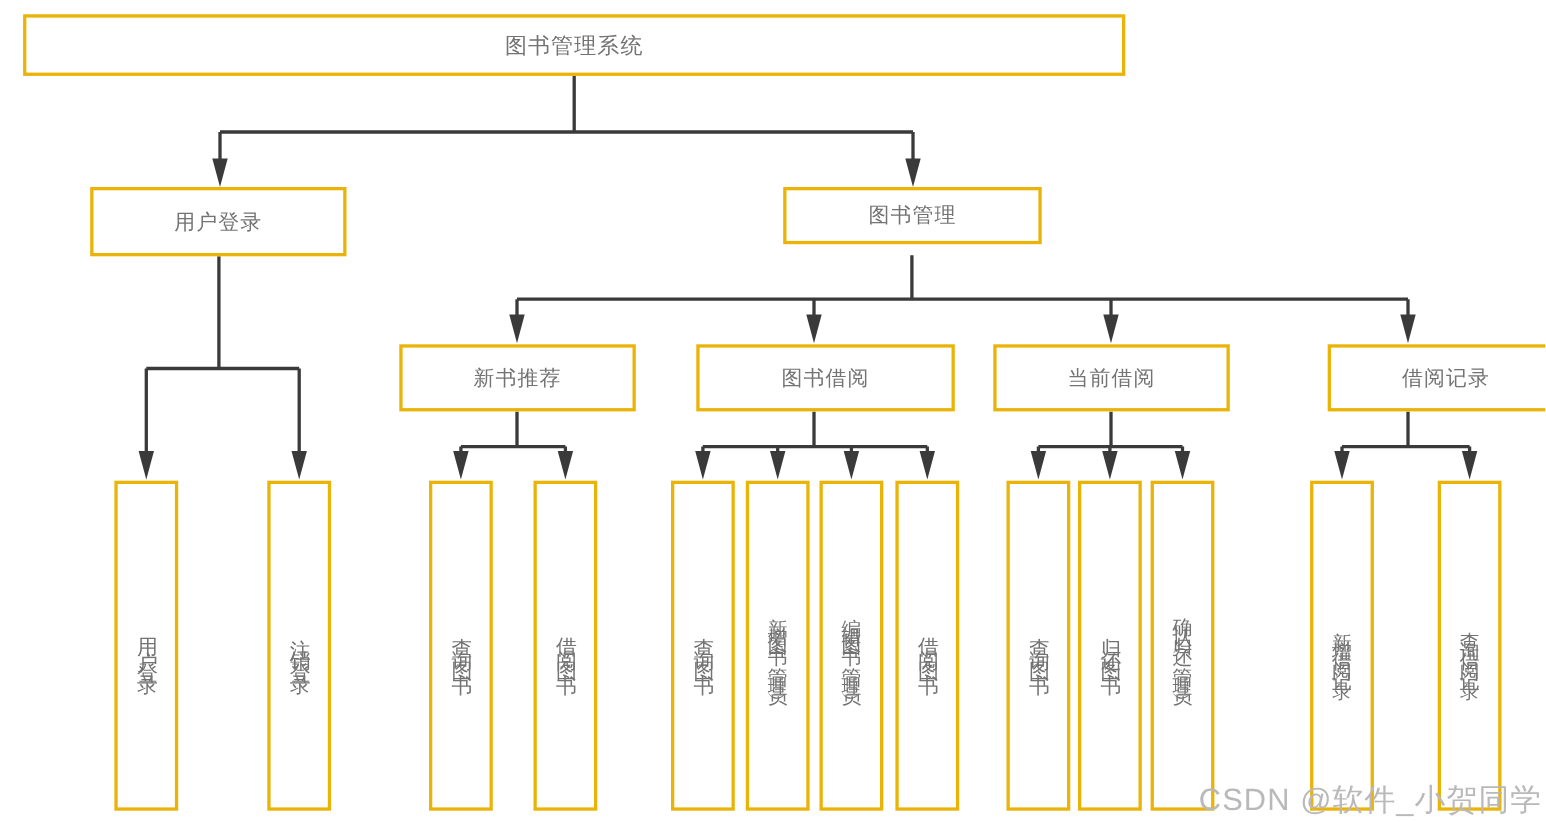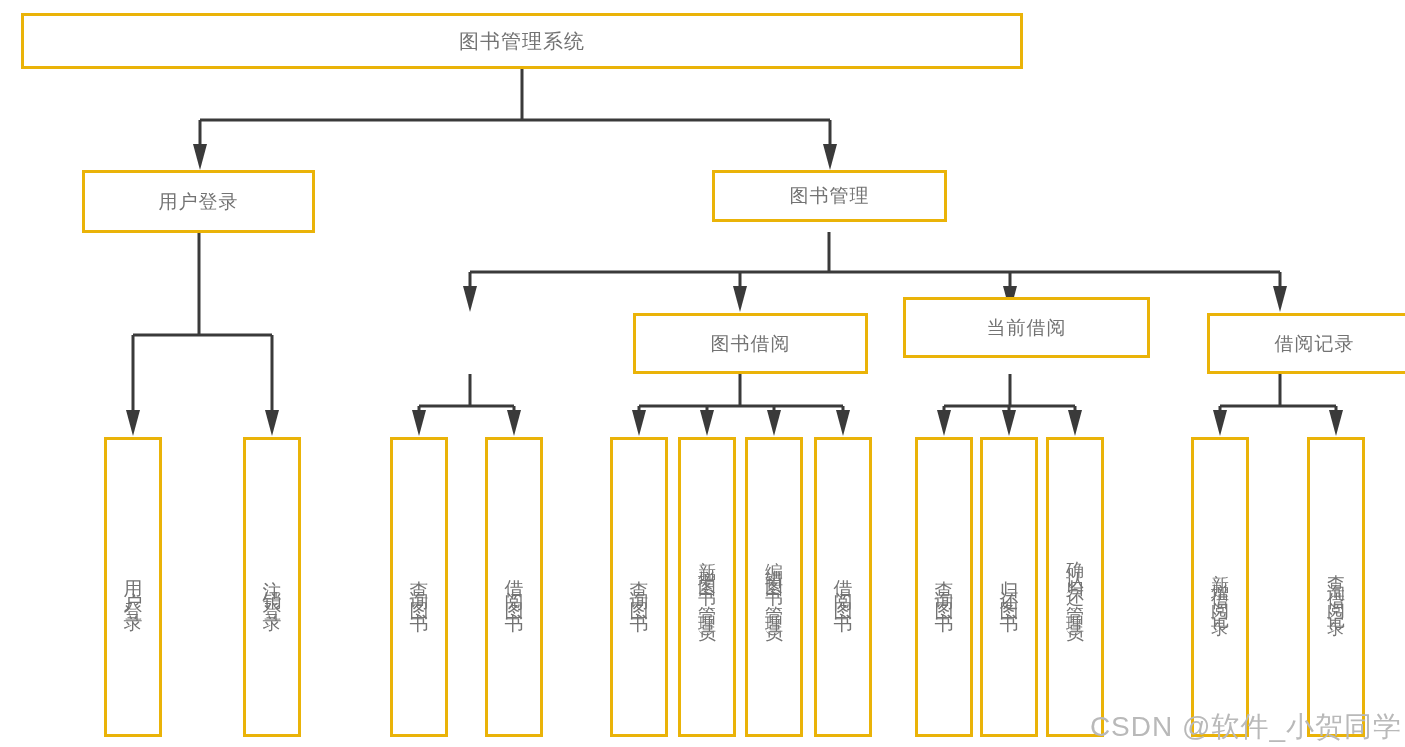--- a/index.html
+++ b/index.html
@@ -98,24 +98,27 @@
     <span>图书管理系统</span>
   </div>
 
   <div class="node h" style="left:82px;top:170px;width:233px;height:63px;">
     <span>用户登录</span>
   </div>
   <div class="node h" style="left:712px;top:170px;width:235px;height:52px;">
     <span>图书管理</span>
   </div>
 
+  <div class="node h" style="left:363px;top:313px;width:215px;height:61px;">
+    <span>新书推荐</span>
+  </div>
   <div class="node h" style="left:633px;top:313px;width:235px;height:61px;">
     <span>图书借阅</span>
   </div>
-  <div class="node h" style="left:903px;top:297px;width:247px;height:61px;">
+  <div class="node h" style="left:903px;top:313px;width:215px;height:61px;">
     <span>当前借阅</span>
   </div>
   <div class="node h" style="left:1207px;top:313px;width:215px;height:61px;">
     <span>借阅记录</span>
   </div>
 
   <div class="node v" style="left:104px;top:437px;width:58px;height:300px;">
     <span>用户登录</span>
   </div>
   <div class="node v" style="left:243px;top:437px;width:58px;height:300px;">

